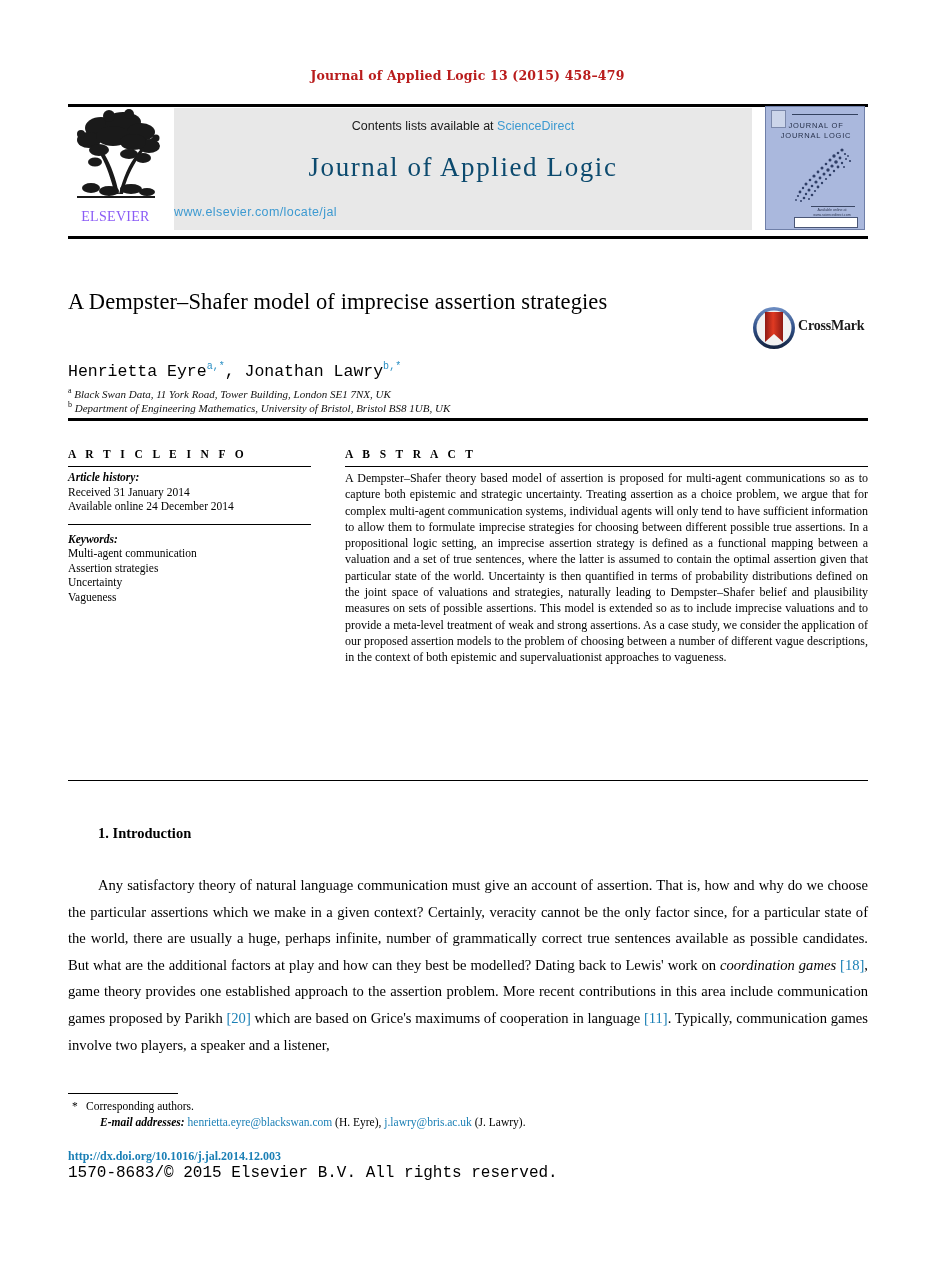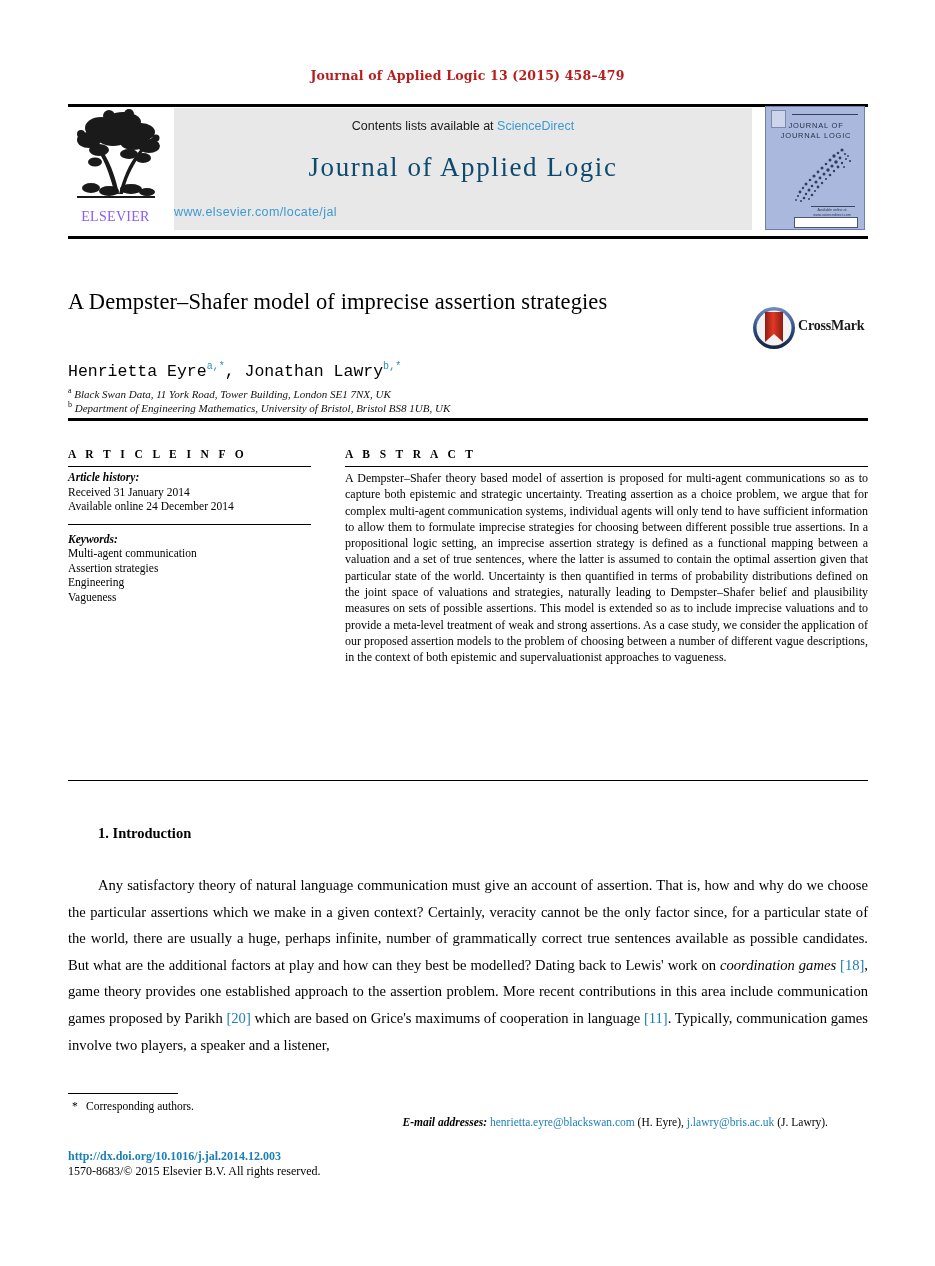--- a/index.html
+++ b/index.html
@@ -381,39 +381,39 @@
     font-family: "Liberation Serif", serif;
     font-size: 11.5px;
     line-height: 16px;
   }
   .footnote .fn-star {
     position: absolute;
     left: 4px;
     top: 0px;
   }
   .fn-line1 { margin-left: 18px; }
-  .fn-line2 { margin-left: 22px; text-align: right; }
+  .fn-line2 { margin-left: 32px; }
   .fn-ital { font-style: italic; font-weight: bold; }
   .mail { color: #1a7fb5; }
 
   .doi {
     position: absolute;
     left: 68px;
     top: 1149px;
     font-family: "Liberation Serif", serif;
     font-size: 12px;
     font-weight: bold;
     color: #1a7fb5;
   }
   .issn {
     position: absolute;
     left: 68px;
     top: 1164px;
-    font-family: Liberation Serif, serif;
-    font-size: 12px;
+    font-family: Liberation Mono, monospace;
+    font-size: 16px;
   }
 </style>
 </head>
 <body>
 
 <div class="page">
 
   <div class="running-head">Journal of Applied Logic 13 (2015) 458–479</div>
 
   <div class="masthead-rule-top"></div>
@@ -559,21 +559,21 @@
 
   <div class="info-col">
     <div class="info-label">Article history:</div>
     <div>Received 31 January 2014</div>
     <div>Available online 24 December 2014</div>
     <div style="height:10px;"></div>
     <div class="rule-thin" style="position:relative; left:0; top:0; width:243px; margin-bottom:7px;"></div>
     <div class="info-label">Keywords:</div>
     <div>Multi-agent communication</div>
     <div>Assertion strategies</div>
-    <div>Engineering</div>
+    <div>Uncertainty</div>
     <div>Vagueness</div>
   </div>
 
   <div class="abs-col">A Dempster–Shafer theory based model of assertion is proposed for multi-agent communications so as to capture both epistemic and strategic uncertainty. Treating assertion as a choice problem, we argue that for complex multi-agent communication systems, individual agents will only tend to have sufficient information to allow them to formulate imprecise strategies for choosing between different possible true assertions. In a propositional logic setting, an imprecise assertion strategy is defined as a functional mapping between a valuation and a set of true sentences, where the latter is assumed to contain the optimal assertion given that particular state of the world. Uncertainty is then quantified in terms of probability distributions defined on the joint space of valuations and strategies, naturally leading to Dempster–Shafer belief and plausibility measures on sets of possible assertions. This model is extended so as to include imprecise valuations and to provide a meta-level treatment of weak and strong assertions. As a case study, we consider the application of our proposed assertion models to the problem of choosing between a number of different vague descriptions, in the context of both epistemic and supervaluationist approaches to vagueness.</div>
 
   <div class="rule-thin" style="left:68px; top:780px; width:800px; height:1.4px;"></div>
 
   <div class="section-title">1.  Introduction</div>
 
   <div class="body-para"><span>Any satisfactory theory of natural language communication must give an account of assertion. That is, how and why do we choose the particular assertions which we make in a given context? Certainly, veracity cannot be the only factor since, for a particular state of the world, there are usually a huge, perhaps infinite, number of grammatically correct true sentences available as possible candidates. But what are the additional factors at play and how can they best be modelled? Dating back to Lewis' work on </span><span class="ital">coordination games</span> <span class="cite">[18]</span><span>, game theory provides one established approach to the assertion problem. More recent contributions in this area include communication games proposed by Parikh </span><span class="cite">[20]</span><span> which are based on Grice's maximums of cooperation in language </span><span class="cite">[11]</span><span>. Typically, communication games involve two players, a speaker and a listener,</span></div>

